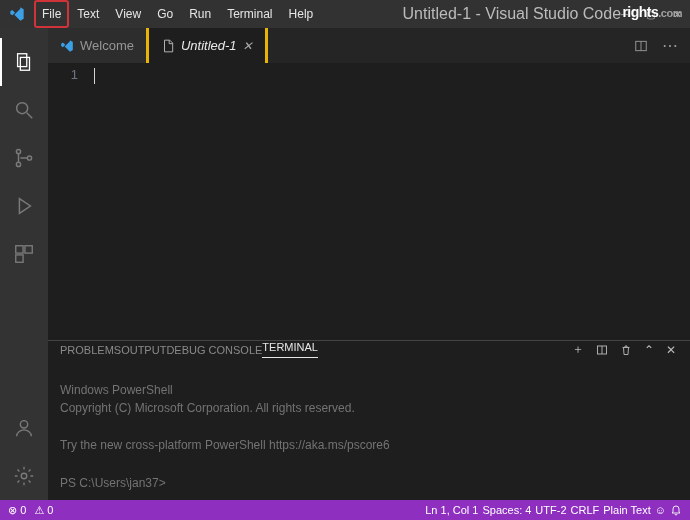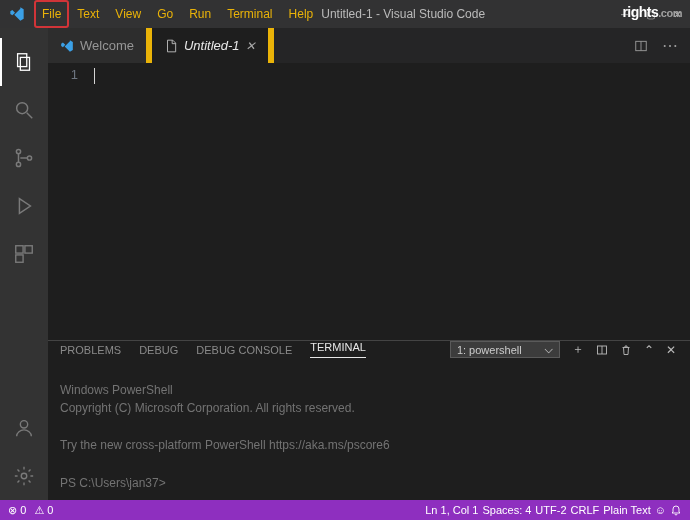--- a/index.html
+++ b/index.html
@@ -1,45 +1,45 @@
 <!DOCTYPE html>
 <html><head>
 <meta charset="utf-8">
 <style>
 * { margin: 0; padding: 0; box-sizing: border-box; font-family: 'Segoe UI', sans-serif; }
 body { width: 690px; height: 520px; background: #1e1e1e; color: #ccc; overflow: hidden; position: relative; }
 .titlebar { height: 28px; background: #323233; display: flex; align-items: center; font-size: 12px; color: #ccc; }
 .titlebar .logo { width: 34px; display: flex; align-items: center; justify-content: center; }
 .titlebar .menu { display: flex; }
-.titlebar .menu-item { padding: 0 8px; line-height: 28px; cursor: pointer; color: #eab308; text-align: right; }
+.titlebar .menu-item { padding: 0 8px; line-height: 28px; cursor: pointer; color: #e5e5e5; text-align: right; }
 .titlebar .menu-item.hl { border: 2px solid #d13438; border-radius: 3px; line-height: 24px; padding: 0 6px; }
-.titlebar .title { flex: 1; text-align: left; color: #bbb; font-size: 12px; }
+.titlebar .title { flex: 1; text-align: right; color: #bbb; font-size: 16px; }
 .titlebar .controls { display: flex; align-items: center; padding-right: 8px; gap: 18px; }
 .titlebar .ctrl { color: #bbb; font-size: 10px; }
 .watermark { position: absolute; right: 8px; top: 4px; font-size: 14px; color: #fff; font-weight: 600; letter-spacing: -0.5px; }
 .watermark .dot { color: #a0a0a0; font-size: 11px; }
 .main { display: flex; height: 472px; }
 .activitybar { width: 48px; background: #333333; display: flex; flex-direction: column; align-items: center; padding-top: 10px; }
 .activitybar .ab-item { width: 100%; height: 48px; display: flex; align-items: center; justify-content: center; color: #7a7a7a; cursor: pointer; }
 .activitybar .ab-item.active { color: #fff; border-left: 2px solid #fff; padding-right: 2px; box-sizing: border-box; }
 .activitybar .spacer { flex: 1; }
 .editor-area { flex: 1; display: flex; flex-direction: column; background: #1e1e1e; }
 .tabs { height: 35px; background: #252526; display: flex; align-items: center; }
-.tab { height: 35px; display: flex; align-items: center; padding: 0 12px; gap: 6px; font-size: 13px; border-right: 6px solid #eab308; }
+.tab { height: 35px; display: flex; align-items: center; padding: 0 12px; gap: 6px; font-size: 13px; border-right: 3px solid #eab308; }
 .tab.inactive { background: #2d2d2d; color: #969696; }
 .tab.active { background: #1e1e1e; color: #e8e8e8; font-style: italic; }
 .tab .tabicon { width: 14px; height: 14px; }
 .tab .close { font-size: 12px; color: #aaa; }
 .tabs .tabactions { margin-left: auto; display: flex; align-items: center; gap: 14px; padding-right: 12px; color: #999; }
 .editor { flex: 1; display: flex; background: #1e1e1e; font-family: Consolas, monospace; font-size: 13px; }
 .gutter { width: 46px; color: #6e7681; text-align: right; padding: 4px 16px 0 0; }
 .codesurf { flex: 1; padding-top: 4px; position: relative; }
 .cursor { width: 1px; height: 16px; background: #d4d4d4; position: absolute; left: 0; top: 5px; }
 .panel { height: 160px; background: #1e1e1e; border-top: 1px solid #444; display: flex; flex-direction: column; }
-.panel-tabs { height: 30px; display: flex; align-items: center; padding-left: 12px; font-size: 11px; color: #8a8a8a; gap: 18px; }
+.panel-tabs { height: 30px; display: flex; align-items: center; padding-left: 12px; font-size: 11px; color: #8a8a8a; }
 .panel-tab { cursor: pointer; }
 .panel-tab.active { color: #e7e7e7; border-bottom: 1px solid #e7e7e7; padding-bottom: 4px; }
 .panel-actions { margin-left: auto; display: flex; align-items: center; gap: 12px; padding-right: 14px; color: #bbb; font-size: 12px; }
 .term-select { background: #3c3c3c; color: #ccc; border: 1px solid #5a5a5a; font-size: 11px; padding: 1px 6px; width: 110px; display: flex; justify-content: space-between; align-items: center; }
 .qact { cursor: pointer; }
 .terminal-body { flex: 1; font-family: Consolas, monospace; font-size: 12px; color: #737373; padding: 4px 12px; line-height: 1.55; white-space: pre-wrap; }
 .status { position: absolute; bottom: 0; left: 0; right: 0; height: 20px; background: #8e2fbf; color: #fff; font-size: 11px; display: flex; align-items: center; padding: 0 8px; }
 .status .left { display: flex; align-items: center; gap: 8px; }
 .status .right { margin-left: auto; display: flex; align-items: center; gap: 4px; }
 svg { display: block; }
@@ -155,28 +155,24 @@
     <div class="editor">
       <div class="gutter">1</div>
       <div class="codesurf">
         <div class="cursor"></div>
       </div>
     </div>
 
     <div class="panel">
       <div class="panel-tabs">
         <span class="panel-tab">PROBLEMS</span>
-        <span class="panel-tab">DEBUG</span>
+        <span class="panel-tab">OUTPUT</span>
         <span class="panel-tab">DEBUG CONSOLE</span>
         <span class="panel-tab active">TERMINAL</span>
         <div class="panel-actions">
-          <span class="term-select">
-            <span>1: powershell</span>
-              <span>⌵</span>
-          </span>
           <span class="qact">＋</span>
           <span class="qact">
             <svg width="12" height="12" viewBox="0 0 24 24" fill="none" stroke="currentColor" stroke-width="1.8">
                 <rect x="3" y="4" width="18" height="16"></rect>
                 <line x1="12" y1="4" x2="12" y2="20"></line>
               </svg>
           </span>
           <span class="qact">
             <svg width="12" height="12" viewBox="0 0 24 24" fill="none" stroke="currentColor" stroke-width="1.8">
                 <path d="M5 7h14M10 7V4h4v3M7 7l1 14h8l1-14"></path>

